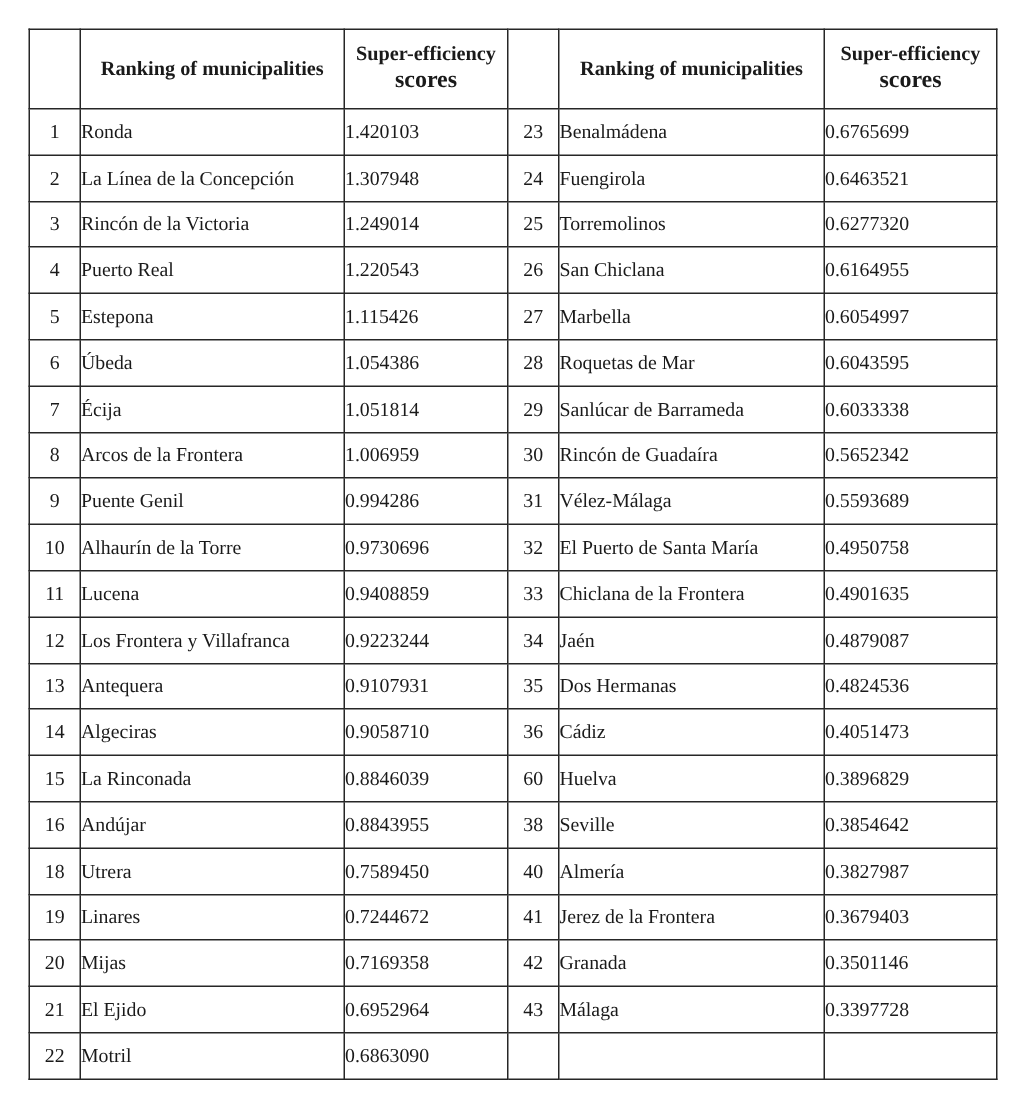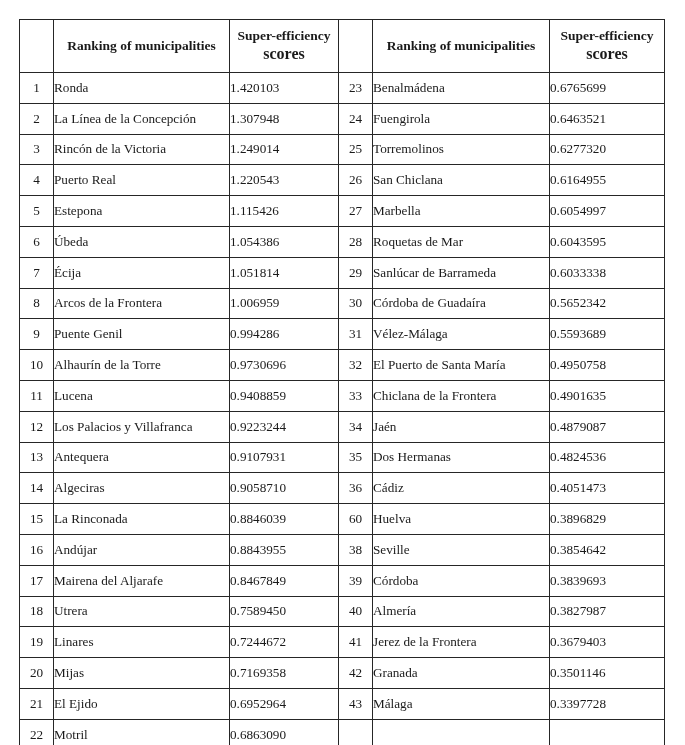--- a/index.html
+++ b/index.html
@@ -169,21 +169,21 @@
           <td class="score">1.051814</td>
           <td class="idx">29</td>
           <td class="name">Sanlúcar de Barrameda</td>
           <td class="score">0.6033338</td>
         </tr>
         <tr class="data-row">
           <td class="idx">8</td>
           <td class="name">Arcos de la Frontera</td>
           <td class="score">1.006959</td>
           <td class="idx">30</td>
-          <td class="name">Córdoba de Guadaíra</td>
+          <td class="name">Rincón de Guadaíra</td>
           <td class="score">0.5652342</td>
         </tr>
         <tr class="data-row">
           <td class="idx">9</td>
           <td class="name">Puente Genil</td>
           <td class="score">0.994286</td>
           <td class="idx">31</td>
           <td class="name">Vélez-Málaga</td>
           <td class="score">0.5593689</td>
         </tr>
@@ -198,21 +198,21 @@
         <tr class="data-row">
           <td class="idx">11</td>
           <td class="name">Lucena</td>
           <td class="score">0.9408859</td>
           <td class="idx">33</td>
           <td class="name">Chiclana de la Frontera</td>
           <td class="score">0.4901635</td>
         </tr>
         <tr class="data-row">
           <td class="idx">12</td>
-          <td class="name">Los Palacios y Villafranca</td>
+          <td class="name">Los Frontera y Villafranca</td>
           <td class="score">0.9223244</td>
           <td class="idx">34</td>
           <td class="name">Jaén</td>
           <td class="score">0.4879087</td>
         </tr>
         <tr class="data-row">
           <td class="idx">13</td>
           <td class="name">Antequera</td>
           <td class="score">0.9107931</td>
           <td class="idx">35</td>
@@ -237,28 +237,20 @@
         </tr>
         <tr class="data-row">
           <td class="idx">16</td>
           <td class="name">Andújar</td>
           <td class="score">0.8843955</td>
           <td class="idx">38</td>
           <td class="name">Seville</td>
           <td class="score">0.3854642</td>
         </tr>
         <tr class="data-row">
-          <td class="idx">17</td>
-          <td class="name">Mairena del Aljarafe</td>
-          <td class="score">0.8467849</td>
-          <td class="idx">39</td>
-          <td class="name">Córdoba</td>
-          <td class="score">0.3839693</td>
-        </tr>
-        <tr class="data-row">
           <td class="idx">18</td>
           <td class="name">Utrera</td>
           <td class="score">0.7589450</td>
           <td class="idx">40</td>
           <td class="name">Almería</td>
           <td class="score">0.3827987</td>
         </tr>
         <tr class="data-row">
           <td class="idx">19</td>
           <td class="name">Linares</td>

